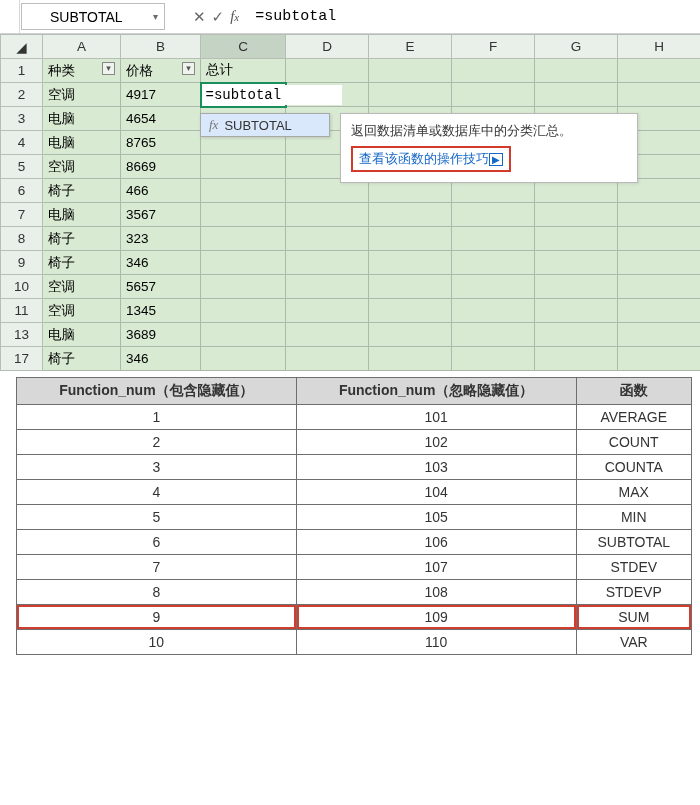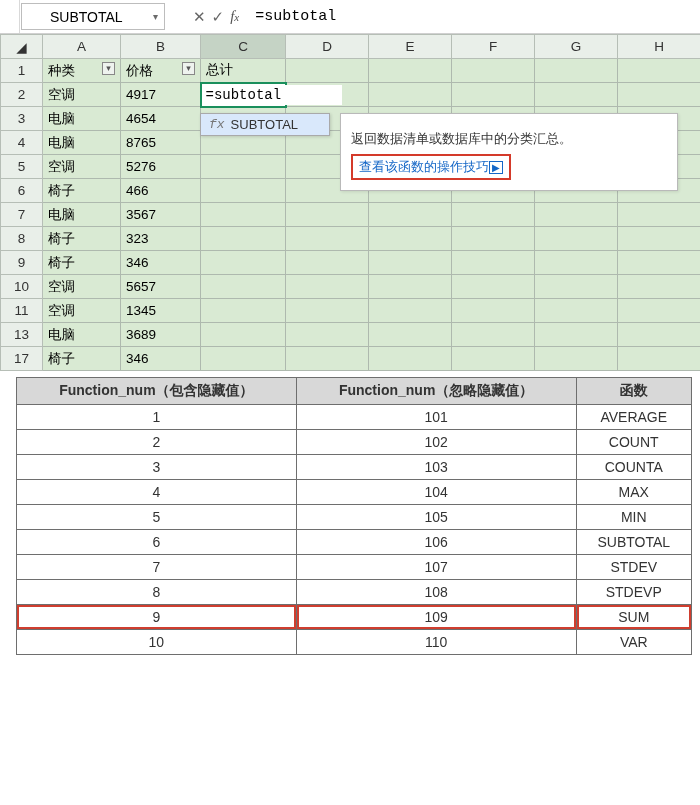--- a/index.html
+++ b/index.html
@@ -140,28 +140,28 @@
     font-size: 13px;
     z-index: 5;
     min-width: 130px;
     box-shadow: 1px 1px 3px rgba(0,0,0,.15);
   }
   .ac-item {
     background: #d9e8fb;
     padding: 3px 8px;
     display:flex; align-items:center; gap:6px;
   }
-  .ac-fx { font-style: italic; color:#777; font-family:Liberation Mono, monospace;}
+  .ac-fx { font-style: italic; color:#777; font-family:Liberation Serif, serif;}
   .tip-pop {
     position: absolute;
     left: 340px; top: 79px;
-    width: 338px;
+    width: 298px;
     border: 1px solid #b9b9b9;
     background: #fff;
-    padding: 16px 10px 10px 10px;
+    padding: 8px 10px 10px 10px;
     font-size: 13px;
     z-index: 5;
     box-shadow: 1px 1px 3px rgba(0,0,0,.1);
   }
   .tip-link {
     display:inline-flex; align-items:center; 
     border: 2px solid #d43a2a;
     padding: 2px 6px;
     margin-top: 6px;
     color: #1567c7;
@@ -275,21 +275,21 @@
           <td></td>
           <td></td>
           <td></td>
           <td></td>
           <td></td>
           <td></td>
         </tr>
         <tr>
           <td class="rowhdr">5</td>
           <td>空调</td>
-          <td>5276</td>
+          <td>8669</td>
           <td></td>
           <td></td>
           <td></td>
           <td></td>
           <td></td>
           <td></td>
         </tr>
         <tr>
           <td class="rowhdr">6</td>
           <td>椅子</td>

